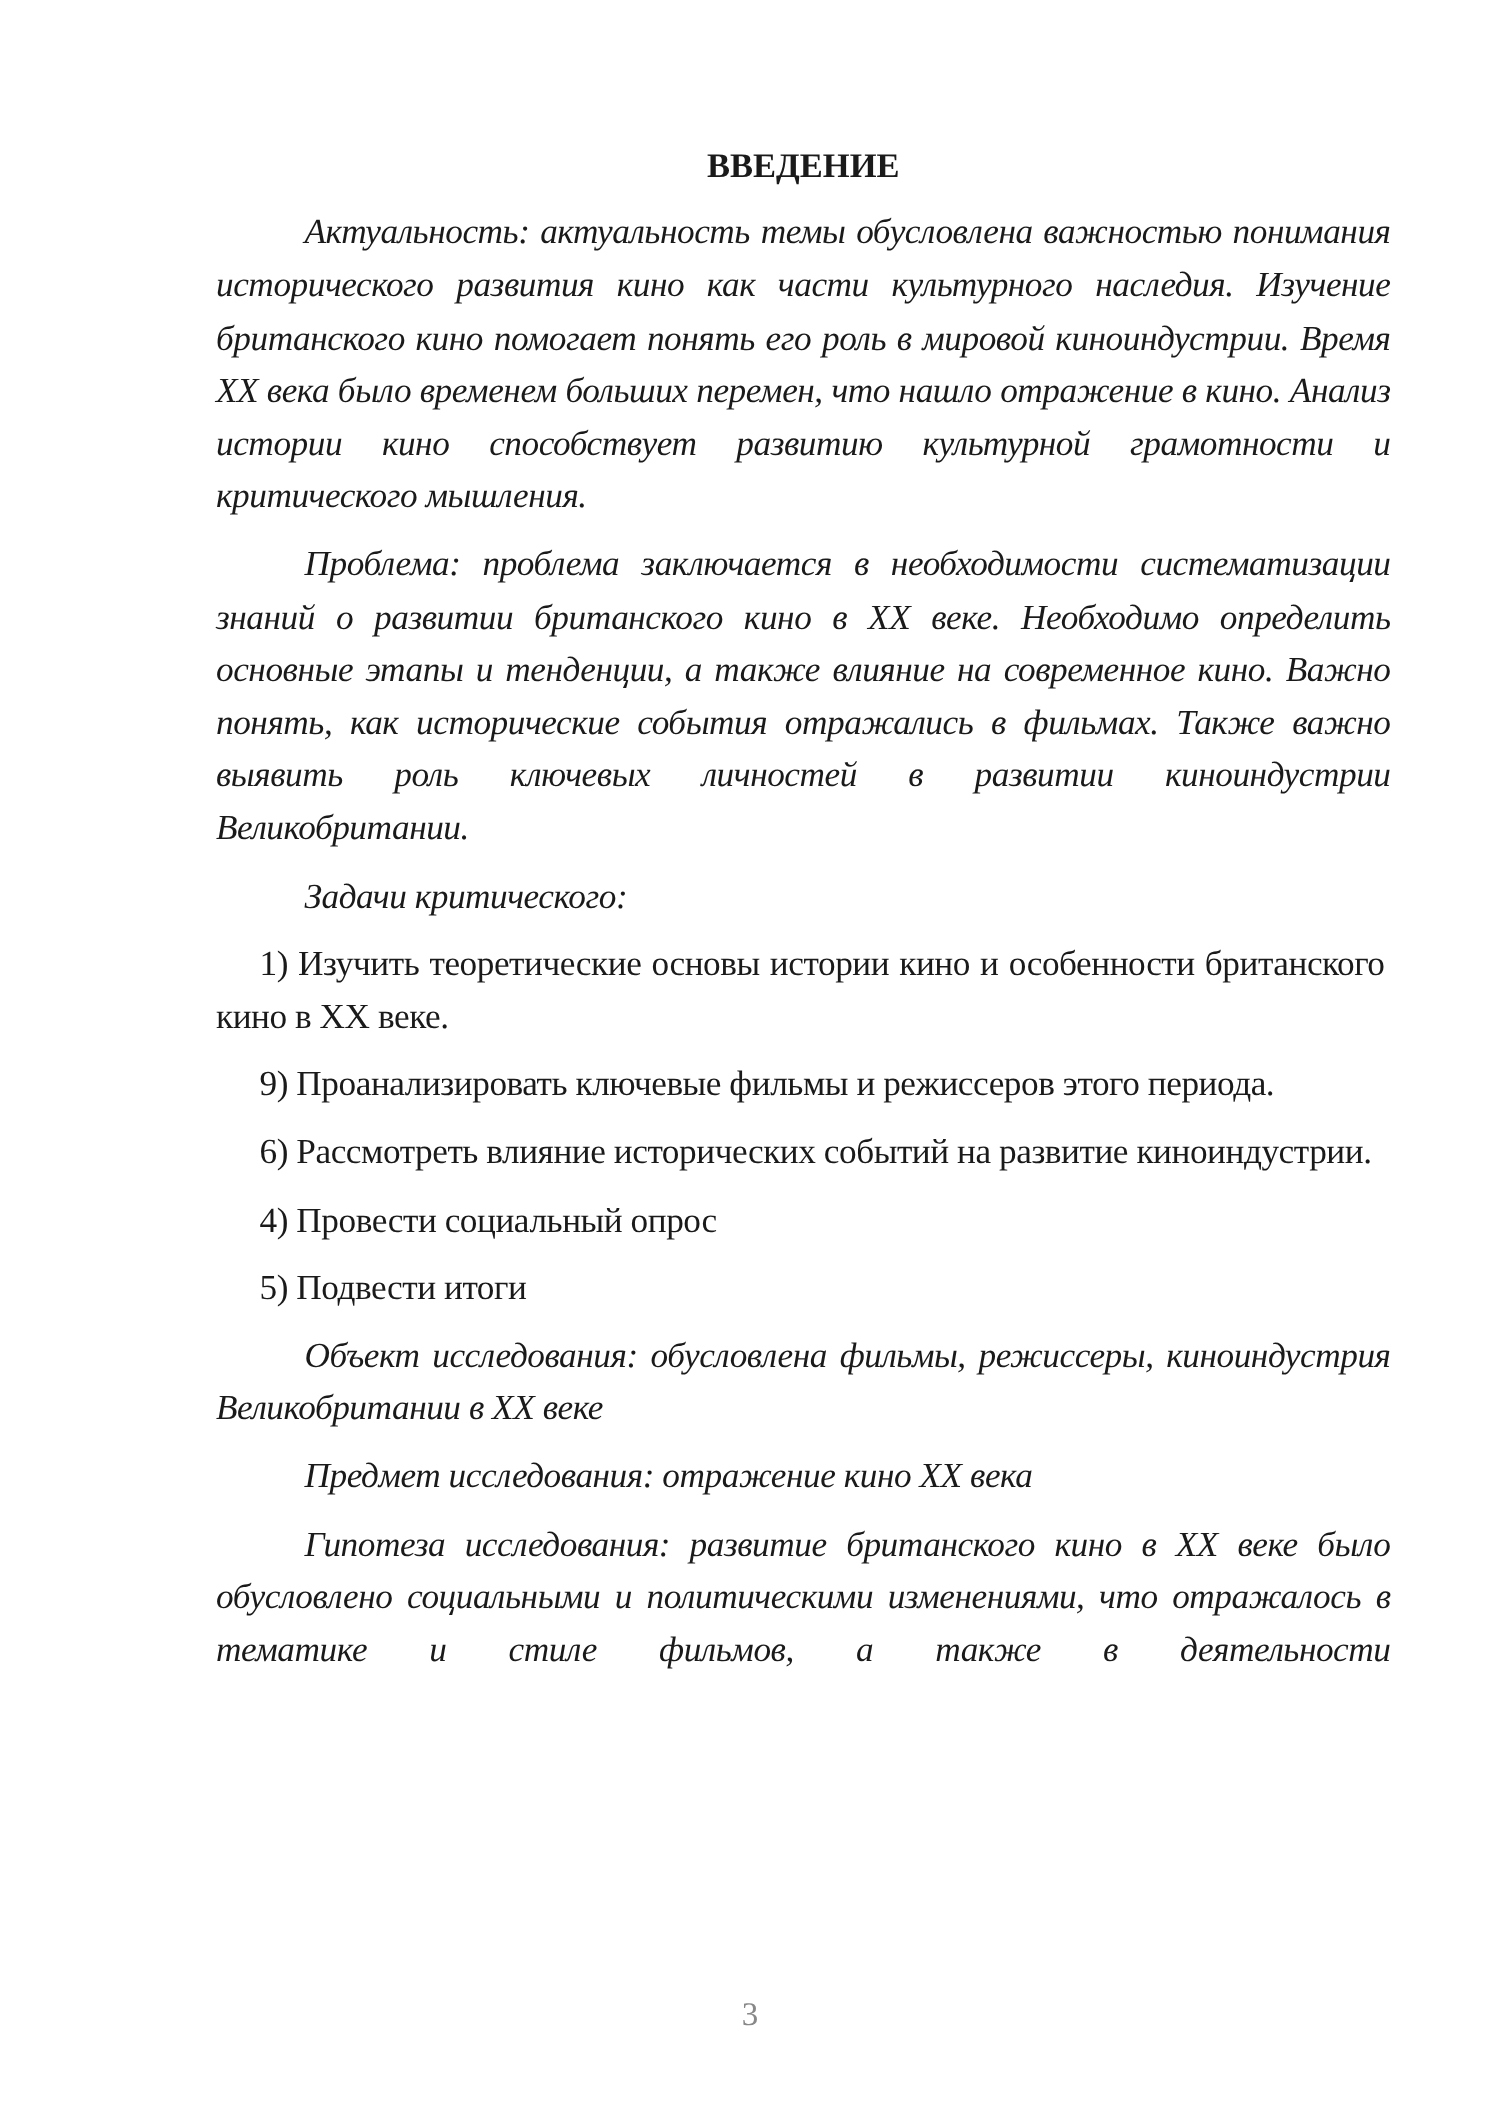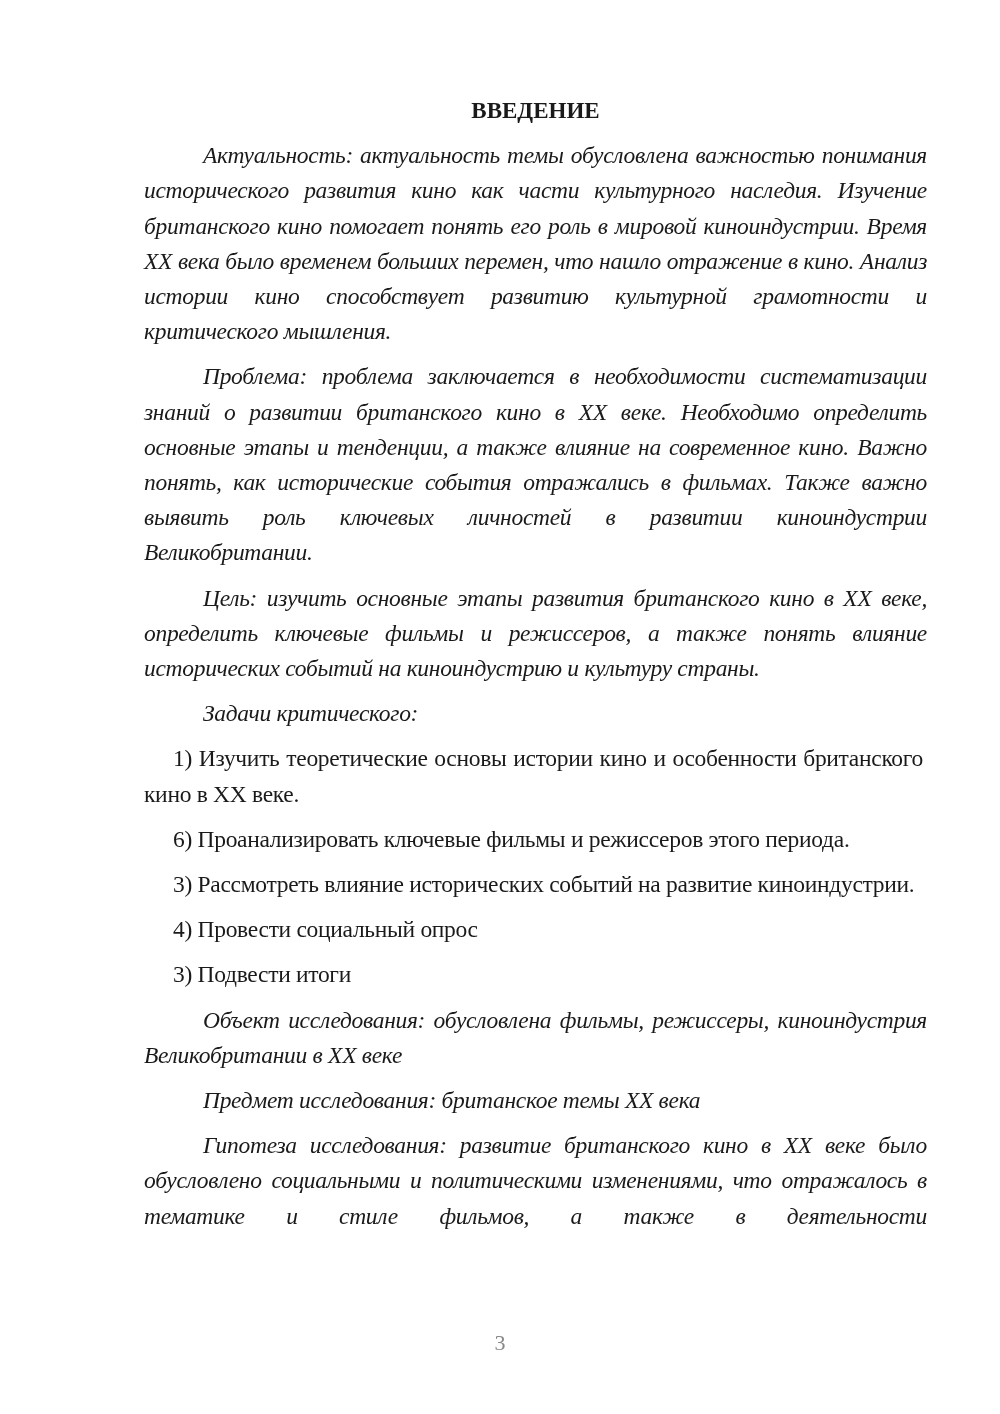--- a/index.html
+++ b/index.html
@@ -68,33 +68,32 @@
 <body>
 
 <div class="page">
   <div class="content">
     <h1 class="title">ВВЕДЕНИЕ</h1>
 
     <p class="para">Актуальность: актуальность темы обусловлена важностью понимания исторического развития кино как части культурного наследия. Изучение британского кино помогает понять его роль в мировой киноиндустрии. Время XX века было временем больших перемен, что нашло отражение в кино. Анализ истории кино способствует развитию культурной грамотности и критического мышления.</p>
 
     <p class="para">Проблема: проблема заключается в необходимости систематизации знаний о развитии британского кино в XX веке. Необходимо определить основные этапы и тенденции, а также влияние на современное кино. Важно понять, как исторические события отражались в фильмах. Также важно выявить роль ключевых личностей в развитии киноиндустрии Великобритании.</p>
 
-    <p class="para">Цель: изучить основные этапы развития британского кино в XX веке, определить ключевые фильмы и режиссеров, а также понять влияние исторических событий на киноиндустрию и культуру страны.</p>
 
     <p class="para">Задачи критического:</p>
 
     <div>
       <p class="list-item">1) Изучить теоретические основы истории кино и особенности британского кино в XX веке.</p>
-      <p class="list-item">6) Проанализировать ключевые фильмы и режиссеров этого периода.</p>
-      <p class="list-item">3) Рассмотреть влияние исторических событий на развитие киноиндустрии.</p>
+      <p class="list-item">9) Проанализировать ключевые фильмы и режиссеров этого периода.</p>
+      <p class="list-item">6) Рассмотреть влияние исторических событий на развитие киноиндустрии.</p>
       <p class="list-item">4) Провести социальный опрос</p>
-      <p class="list-item">3) Подвести итоги</p>
+      <p class="list-item">5) Подвести итоги</p>
     </div>
 
     <p class="para">Объект исследования: обусловлена фильмы, режиссеры, киноиндустрия Великобритании в XX веке</p>
 
-    <p class="para">Предмет исследования: британское темы XX века</p>
+    <p class="para">Предмет исследования: отражение кино XX века</p>
 
     <p class="para justify-last">Гипотеза исследования: развитие британского кино в XX веке было обусловлено социальными и политическими изменениями, что отражалось в тематике и стиле фильмов, а также в деятельности</p>
   </div>
 
   <div class="page-number">3</div>
 </div>
 
 </body></html>

